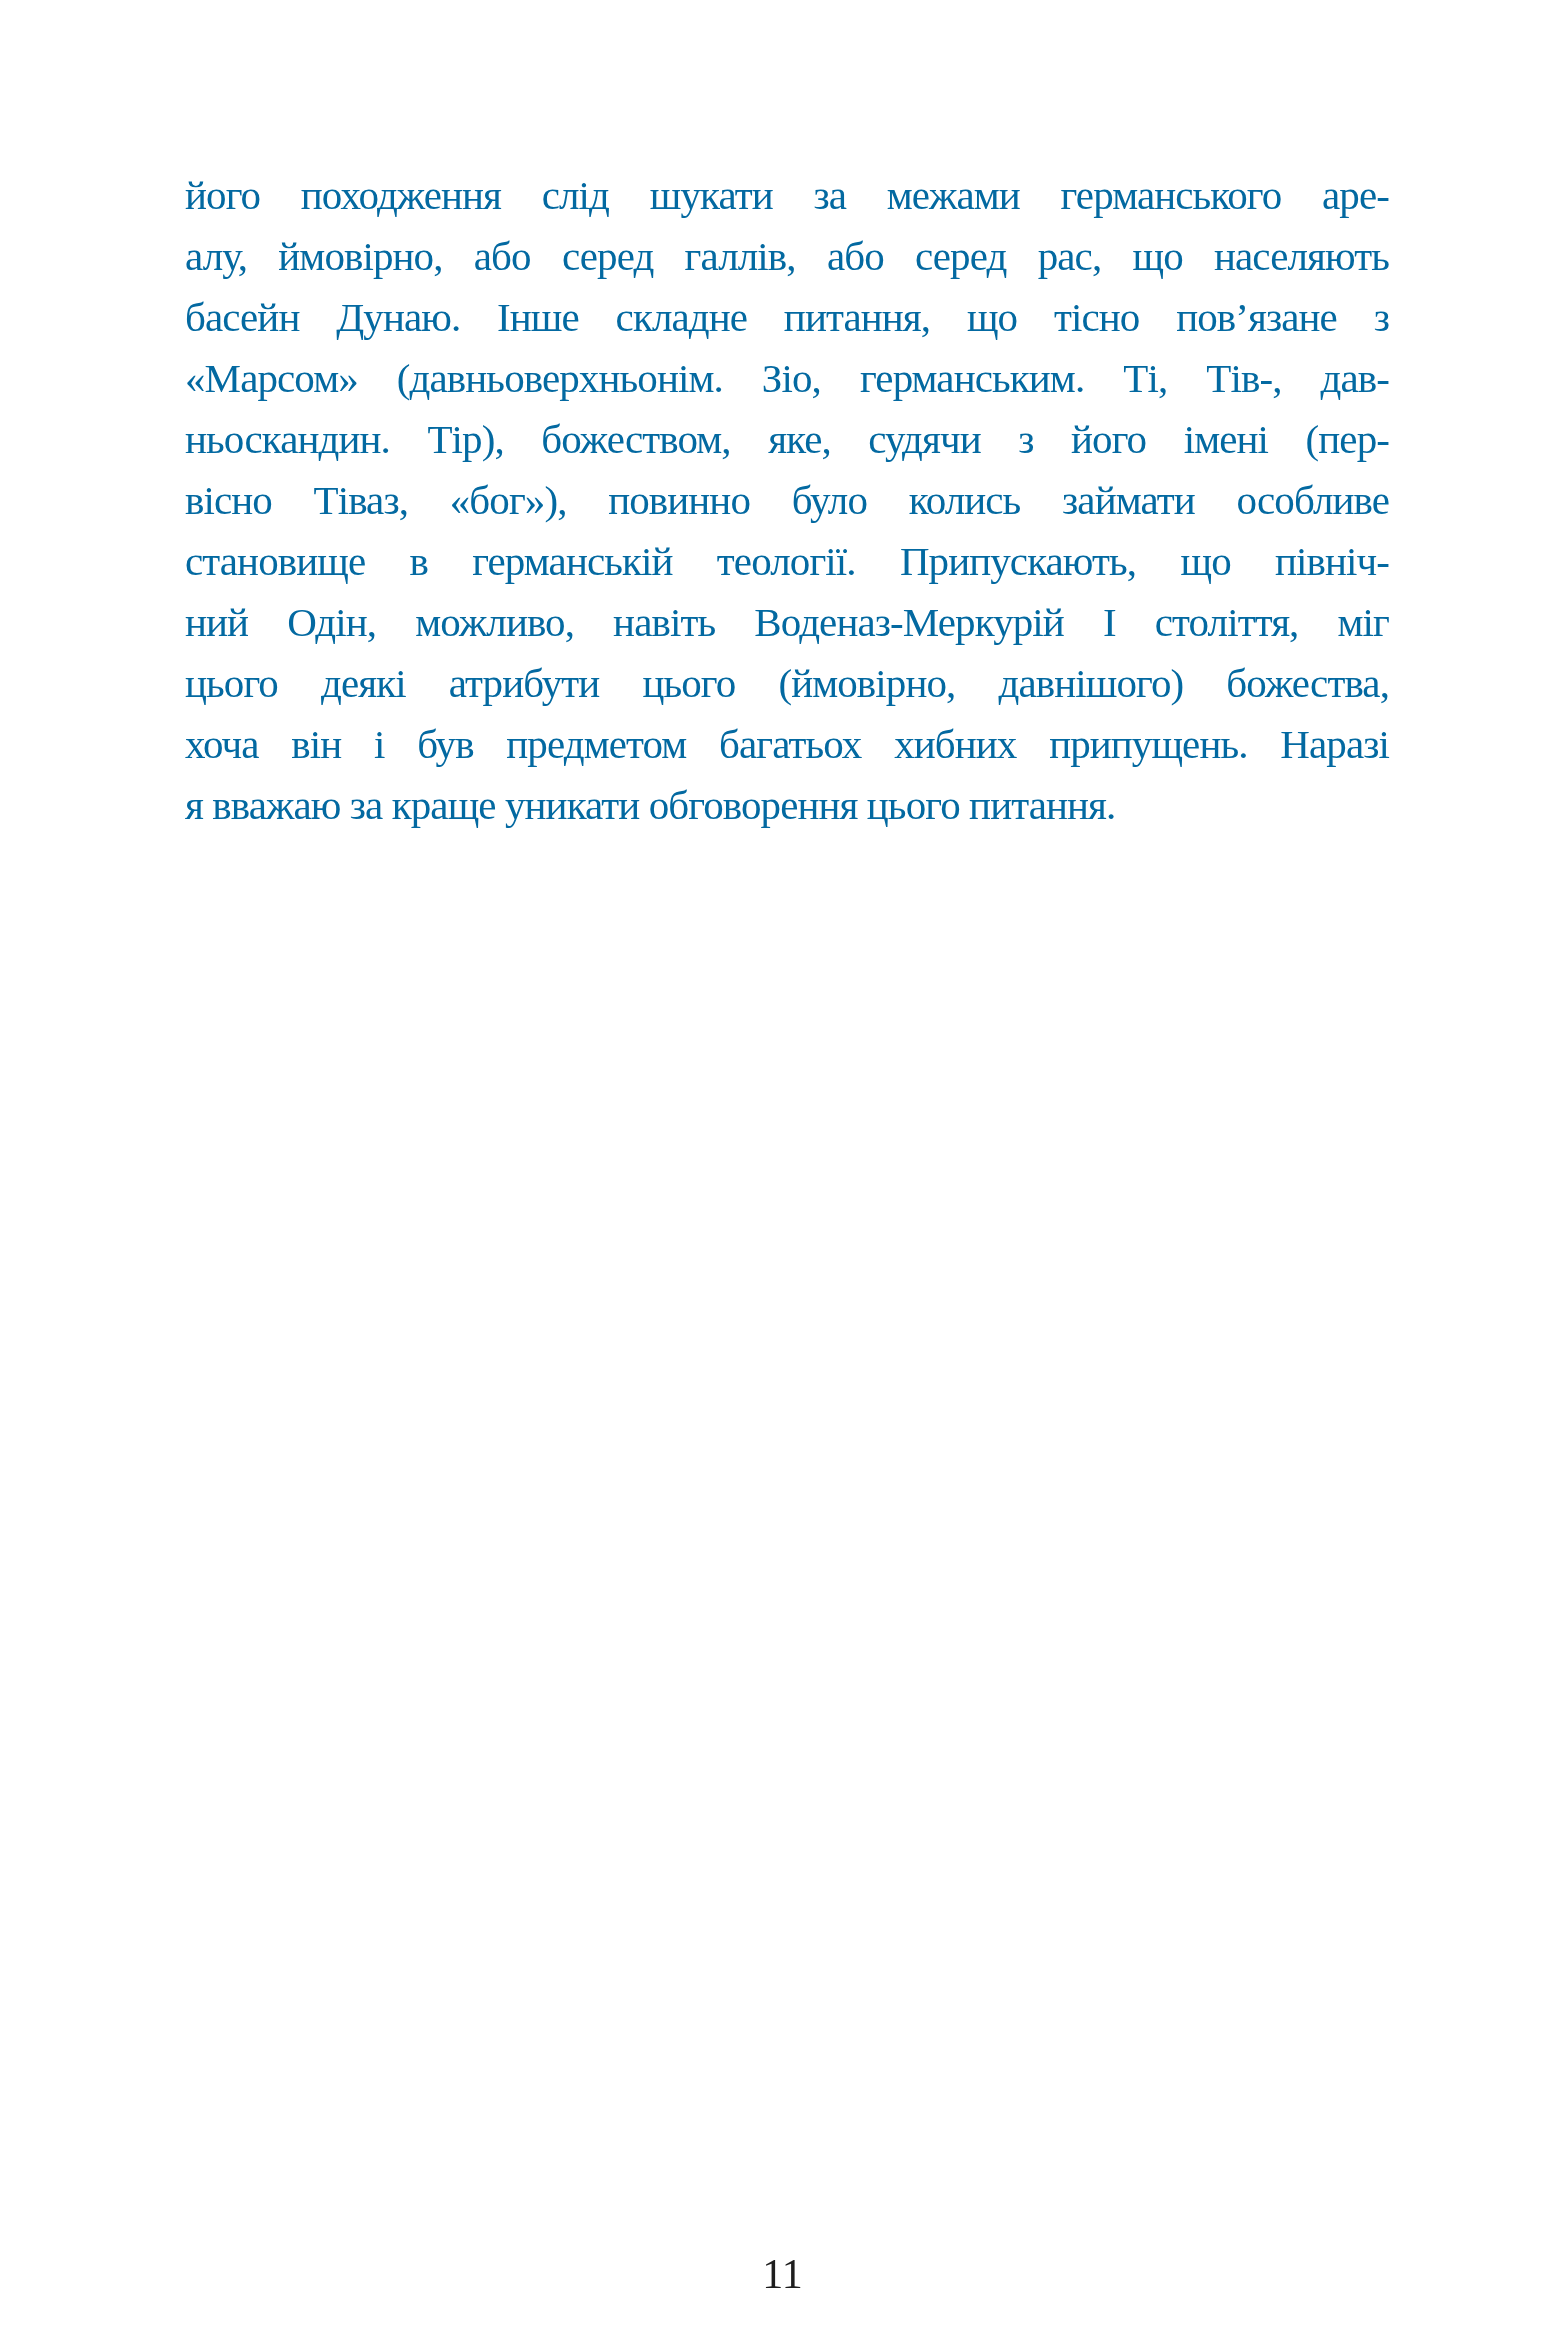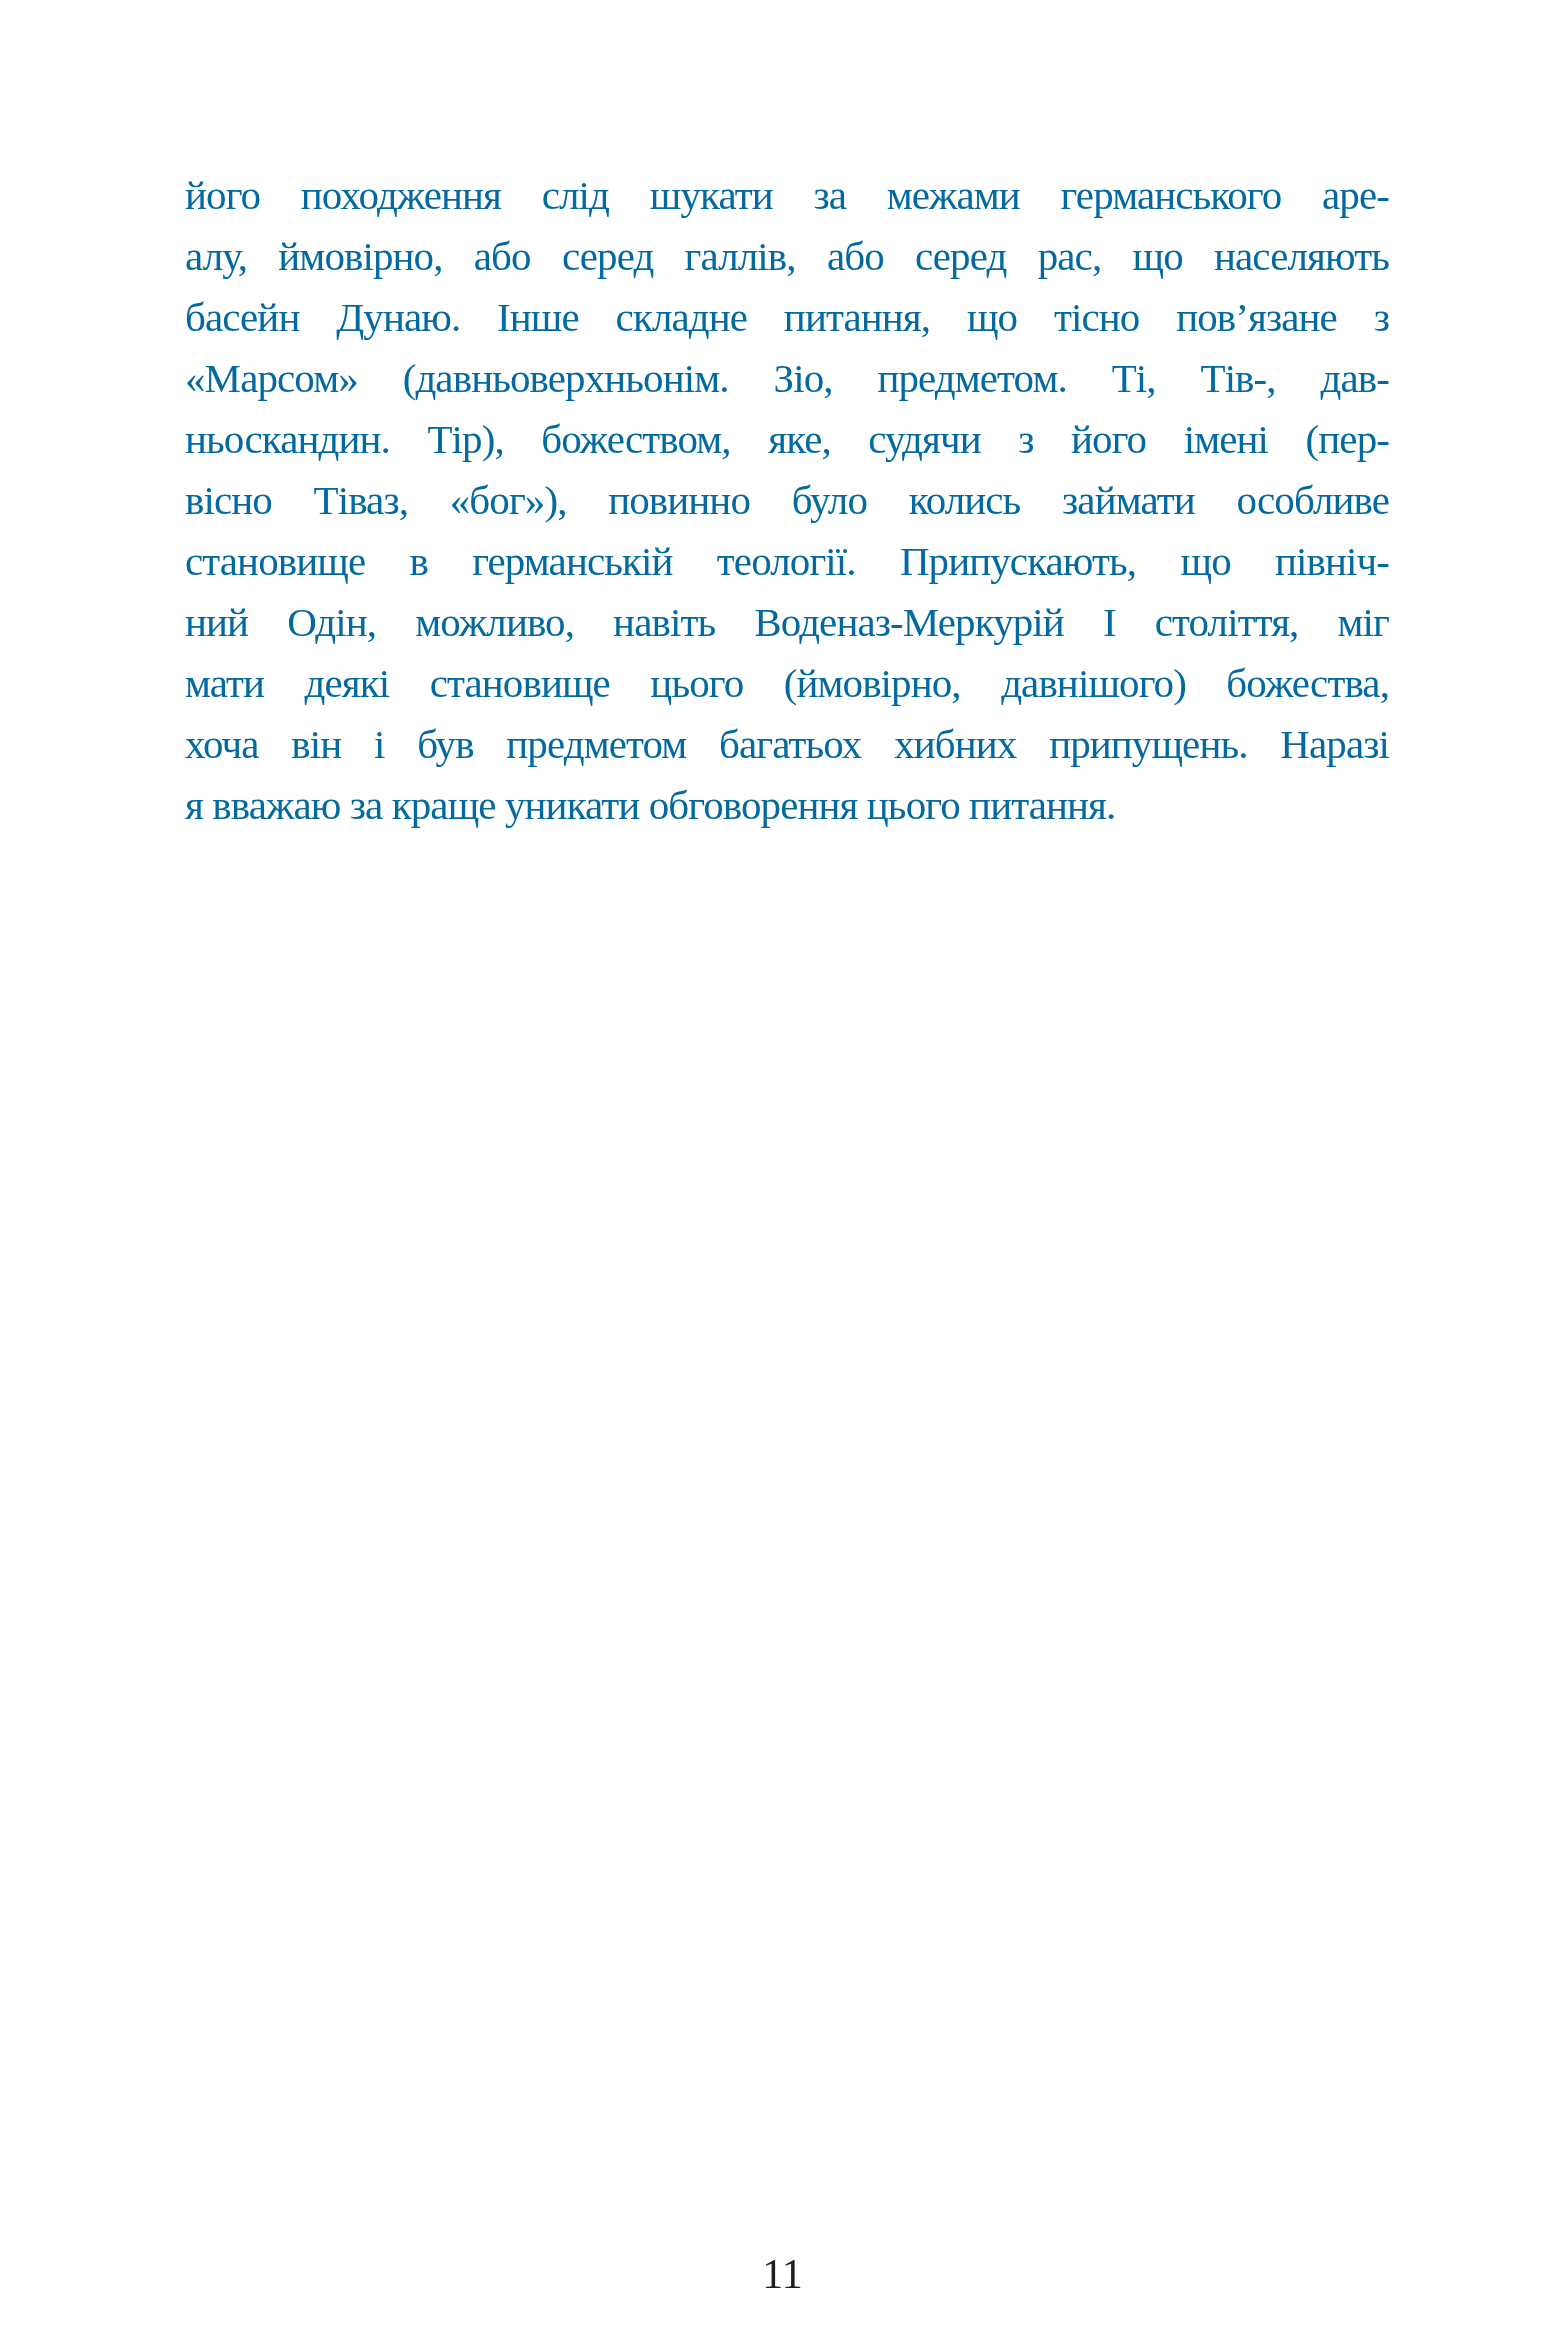--- a/index.html
+++ b/index.html
@@ -49,25 +49,25 @@
   }
 </style>
 </head>
 <body>
 
 <div class="page">
   <div class="text-block">
     <div class="line">його походження слід шукати за межами германського аре-</div>
     <div class="line">алу, ймовірно, або серед галлів, або серед рас, що населяють</div>
     <div class="line">басейн Дунаю. Інше складне питання, що тісно пов’язане з</div>
-    <div class="line">«Марсом» (давньоверхньонім. Зіо, предметом. Ті, Тів-, дав-</div>
+    <div class="line">«Марсом» (давньоверхньонім. Зіо, германським. Ті, Тів-, дав-</div>
     <div class="line">ньоскандин. Тір), божеством, яке, судячи з його імені (пер-</div>
     <div class="line">вісно Тіваз, «бог»), повинно було колись займати особливе</div>
     <div class="line">становище в германській теології. Припускають, що північ-</div>
     <div class="line">ний Одін, можливо, навіть Воденаз-Меркурій І століття, міг</div>
-    <div class="line">мати деякі становище цього (ймовірно, давнішого) божества,</div>
+    <div class="line">цього деякі атрибути цього (ймовірно, давнішого) божества,</div>
     <div class="line">хоча він і був предметом багатьох хибних припущень. Наразі</div>
     <div class="line last">я вважаю за краще уникати обговорення цього питання.</div>
   </div>
 
   <div class="page-number">11</div>
 </div>
 
 
 </body></html>

